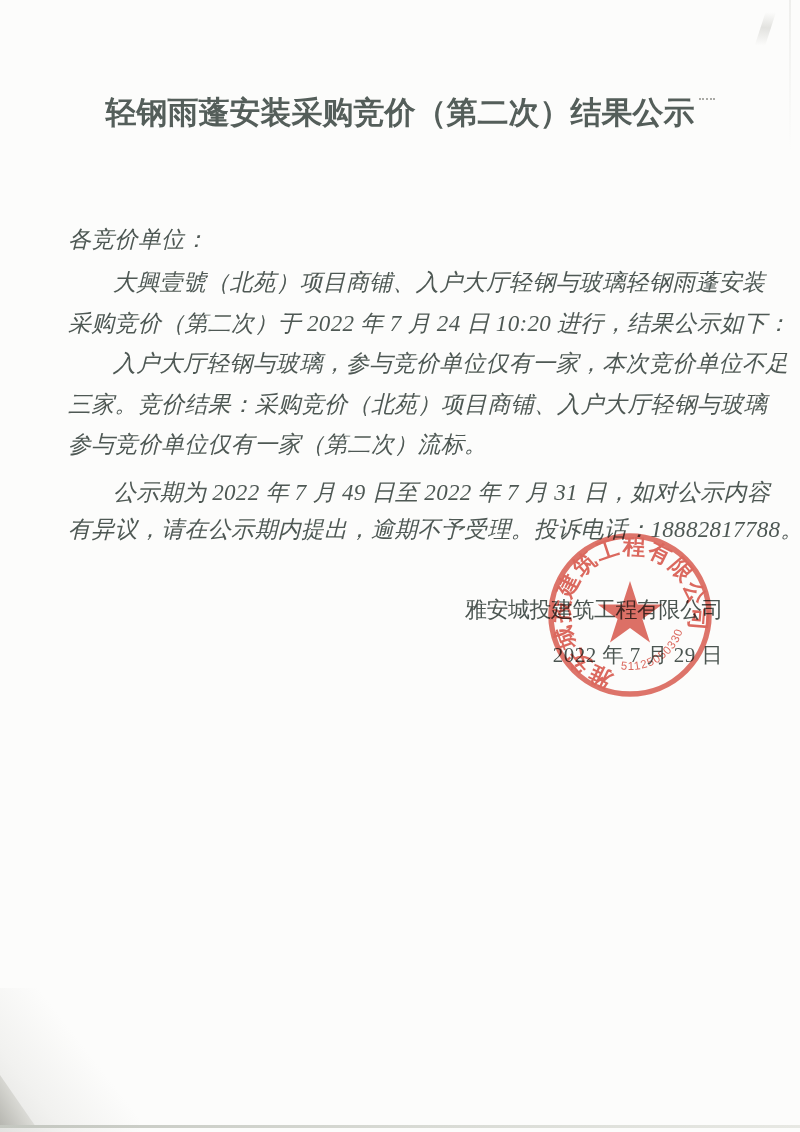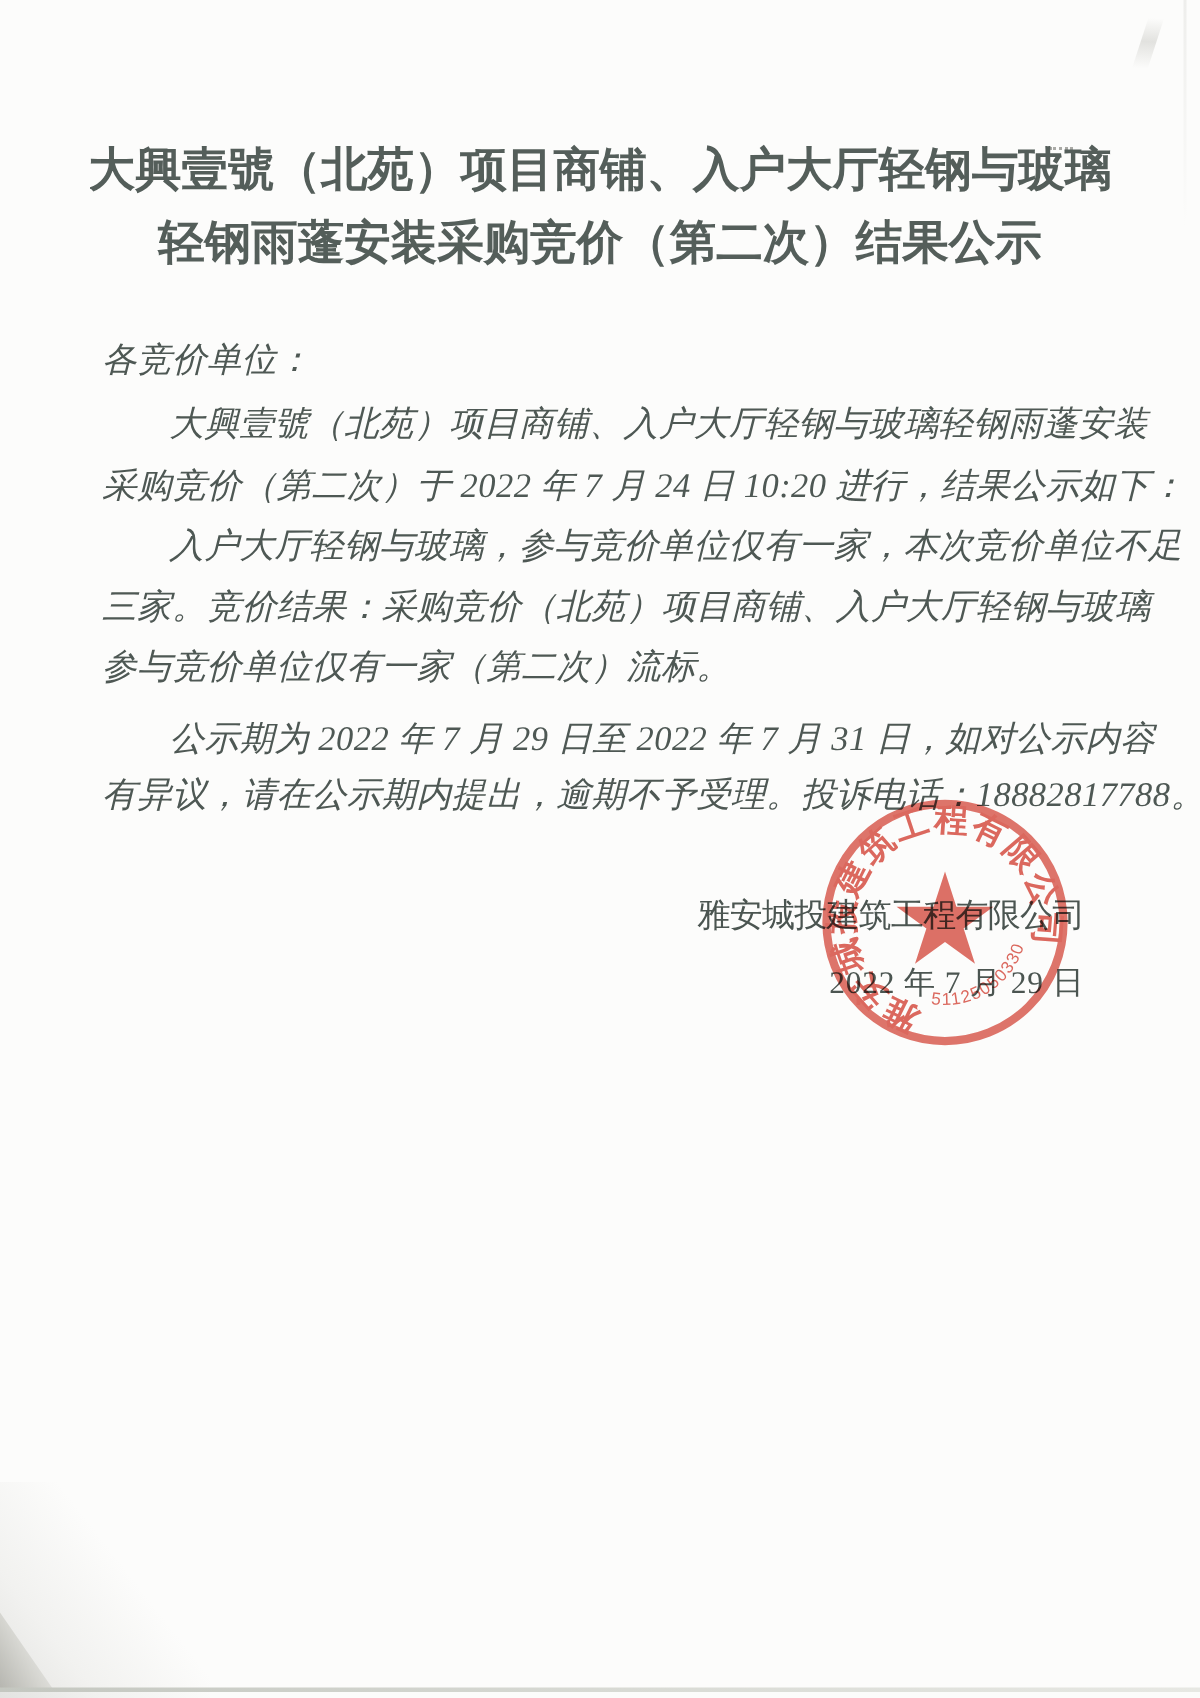--- a/index.html
+++ b/index.html
@@ -68,31 +68,30 @@
 <body>
 
 <div class="artifact-topright"></div>
 <div class="artifact-rightline"></div>
 <div class="speck"></div>
 <div class="crease"></div>
 <div class="corner-fold"></div>
 <div class="bottom-line"></div>
 
 <div class="title">
-  <div>大興壹號（北苑）项目商铺、入户大厅轻钢与玻璃</div>
   <div>轻钢雨蓬安装采购竞价（第二次）结果公示</div>
 </div>
 
 <div class="line" style="top:224px">各竞价单位：</div>
 <div class="line indent" style="top:267px">大興壹號（北苑）项目商铺、入户大厅轻钢与玻璃轻钢雨蓬安装</div>
 <div class="line" style="top:308px">采购竞价（第二次）于 2022 年 7 月 24 日 10:20 进行，结果公示如下：</div>
 <div class="line indent" style="top:348px">入户大厅轻钢与玻璃，参与竞价单位仅有一家，本次竞价单位不足</div>
 <div class="line" style="top:389px">三家。竞价结果：采购竞价（北苑）项目商铺、入户大厅轻钢与玻璃</div>
 <div class="line" style="top:429px">参与竞价单位仅有一家（第二次）流标。</div>
-<div class="line indent" style="top:477px">公示期为 2022 年 7 月 29 日至 2022 年 7 月 31 日，如对公示内容</div>
+<div class="line indent" style="top:477px">公示期为 2022 年 7 月 49 日至 2022 年 7 月 31 日，如对公示内容</div>
 <div class="line" style="top:514px">有异议，请在公示期内提出，逾期不予受理。投诉电话：18882817788。</div>
 
 <div class="sig-company">雅安城投建筑工程有限公司</div>
 <div class="sig-date">2022 年 7 月 29 日</div>
 
 <svg class="seal" viewBox="0 0 170 170" xmlns="http://www.w3.org/2000/svg">
   <defs>
     <path id="ringpath" d="M 41.9,128.1 A 61,61 0 1 1 128.1,128.1" fill="none"></path>
     <path id="numpath" d="M 46.1,123.9 A 55,55 0 0 0 123.9,123.9" fill="none"></path>
   </defs>

